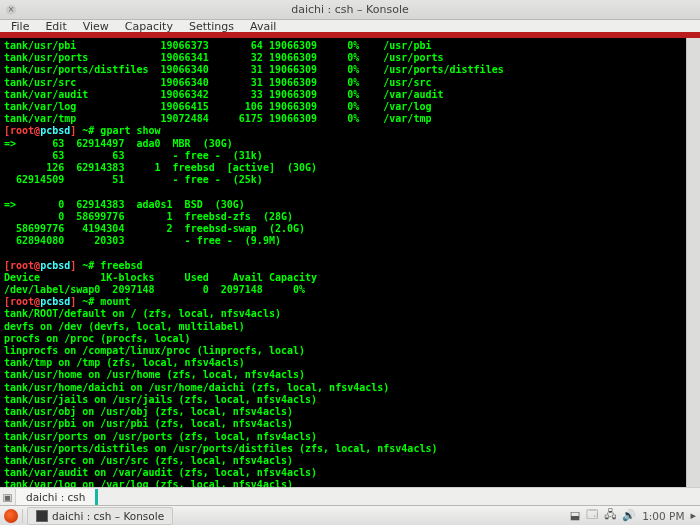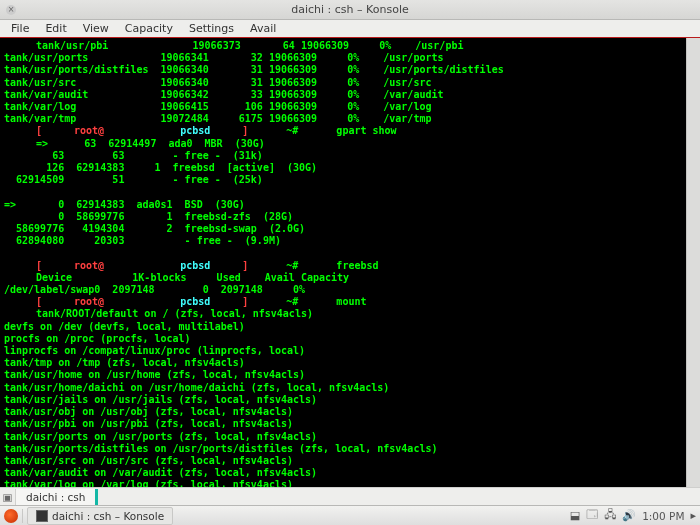--- a/index.html
+++ b/index.html
@@ -28,44 +28,44 @@
     left: 6px;
     width: 10px; height: 10px;
     border-radius: 50%;
     background: #ccc;
     display:flex;align-items:center;justify-content:center;
     font-size:8px;color:#666;
   }
   .menubar {
     height: 18px;
     background: #eeeeec;
-    border-bottom: 1px solid #b91c1c;
+    border-bottom: 6px solid #b91c1c;
     display: flex;
     align-items: center;
     padding-left: 4px;
     gap: 2px;
     font-size: 11px;
     color: #333;
   }
   .menubar span { padding: 2px 7px; }
   .terminal {
     background: #000;
     color: #00ff00;
     font-family: "DejaVu Sans Mono", monospace;
     font-size: 10px;
     line-height: 12.2px;
     padding: 2px 4px;
     height: 449px;
     overflow: hidden;
     white-space: pre;
     position: relative;
   }
-  .bold { font-weight: bold; margin-left: 32px; }
+  .bold { font-weight: bold; }
   .red { color: #ff4040; }
-  .cyan { color: #40ffff; padding-left: 44px; }
+  .cyan { color: #40ffff; }
   .scrollbar {
     position:absolute;
     right:0; top:0; bottom:0;
     width:14px;
     background:#dcdcda;
     border-left:1px solid #c4c4c2;
   }
   .tabbar {
     height: 18px;
     background: #eeeeec;

